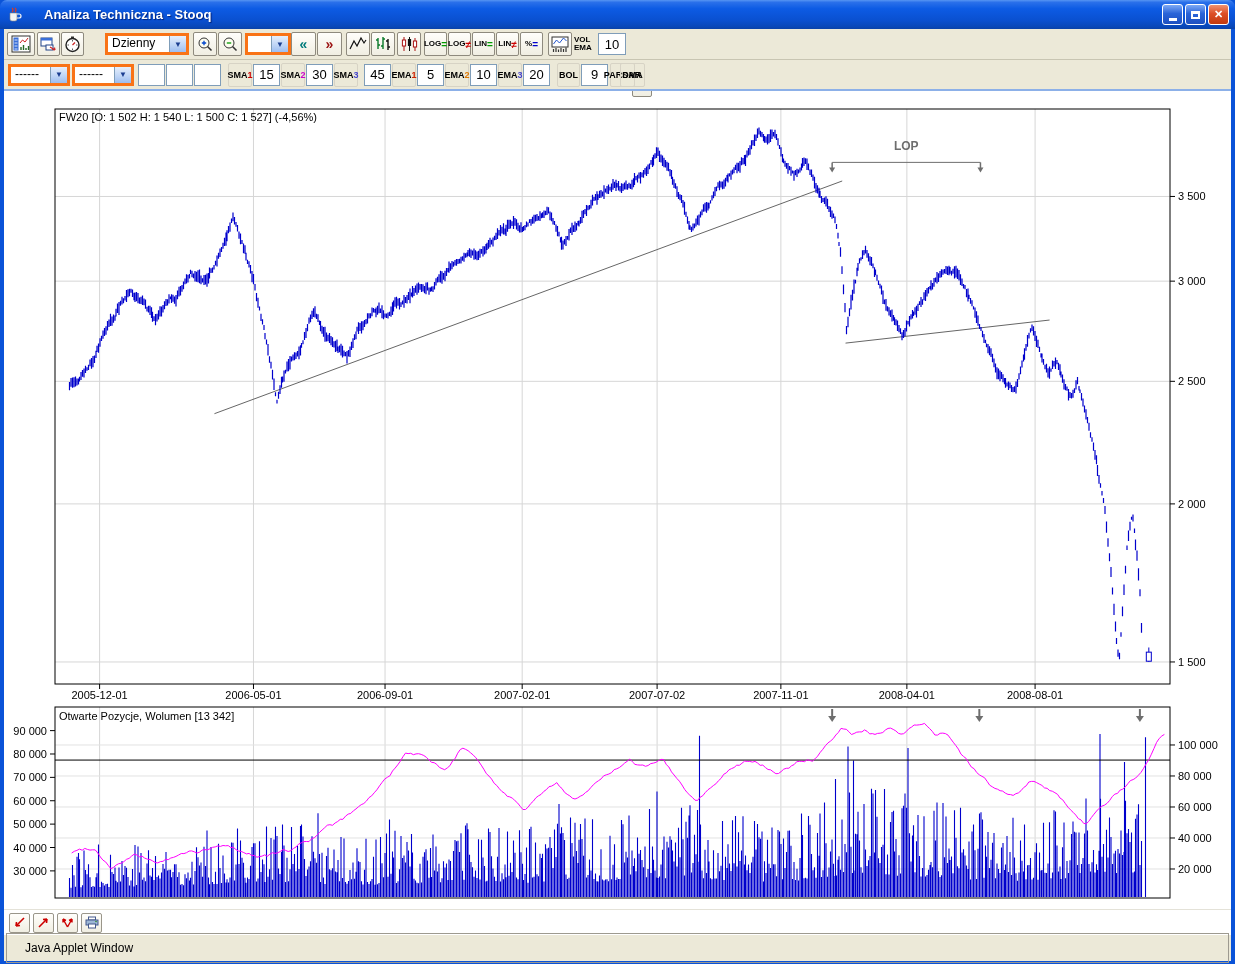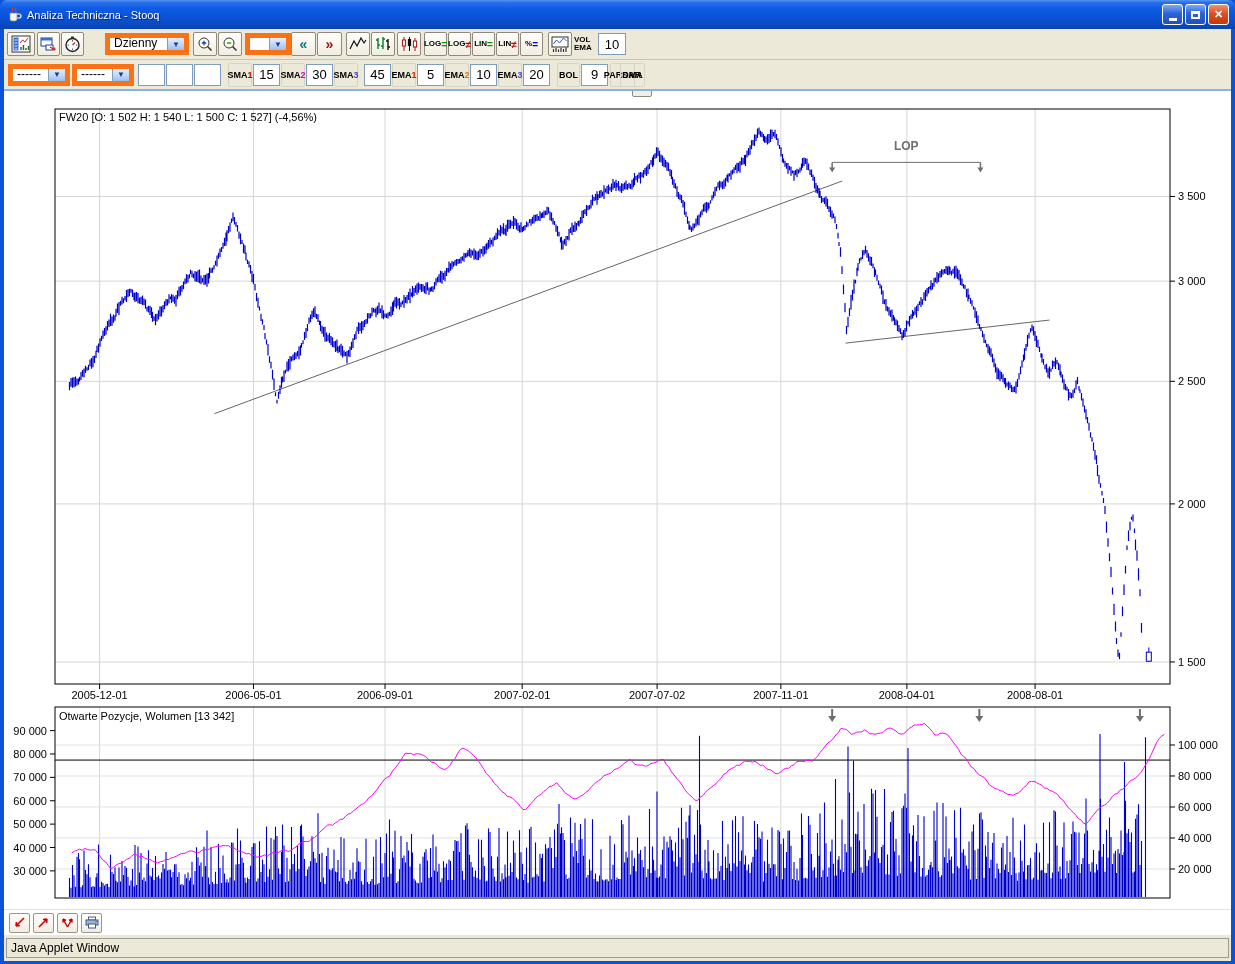--- a/index.html
+++ b/index.html
@@ -1,58 +1,58 @@
 <!DOCTYPE html>
 <html><head>
 <meta charset="utf-8">
 <style>
   html,body{margin:0;padding:0;}
   body{width:1235px;height:964px;position:relative;background:#0a53d8;font-family:"Liberation Sans",sans-serif;overflow:hidden;}
   
   .titlebar{position:absolute;left:0;top:0;width:1235px;height:29px;
     background:linear-gradient(180deg,#5795f2 0%,#2a70ea 8%,#0d5be4 30%,#0a50d0 70%,#0947b8 92%,#0a42a8 100%);
     border-radius:7px 7px 0 0;display:flex;align-items:center;box-sizing:border-box;padding:0 6px;}
-  .title-text{color:#fff;font-weight:normal;font-size:11px;margin-left:5px;text-shadow:1px 1px 1px #00227a;flex:1;white-space:nowrap;}
+  .title-text{color:#fff;font-weight:bold;font-size:13px;margin-left:22px;text-shadow:1px 1px 1px #00227a;flex:1;white-space:nowrap;}
   .winbtn{width:21px;height:21px;margin-left:2px;border:1px solid #fff;border-radius:3px;
     display:flex;align-items:center;justify-content:center;color:#fff;font-weight:bold;font-size:11px;box-sizing:border-box;}
   .winbtn.blue{background:linear-gradient(180deg,#7da9f5,#2a64d8 45%,#1e50c0);}
   .winbtn.red{background:linear-gradient(180deg,#f0926f,#dd4f27 45%,#c23a0e);}
   .minglyph{width:8px;height:3px;background:#fff;margin-top:9px;}
   .maxglyph{width:9px;height:8px;border:2px solid #fff;border-top-width:3px;box-sizing:border-box;}
   .client{position:absolute;left:4px;top:29px;width:1227px;height:931px;background:#ece9d8;}
   
   .tb{position:relative;width:1227px;background:#ece9d8;}
   #tb1{height:30px;border-bottom:1px solid #c8c5b2;}
   #tb2{height:29px;border-bottom:2px solid #8cb0e8;}
   .abs{position:absolute;top:50%;transform:translateY(-50%);}
   .tbtn{background:linear-gradient(#fffefb,#f0eee2);border:1px solid #8e8a7e;border-radius:2px;
     height:24px;display:flex;align-items:center;justify-content:center;box-sizing:border-box;padding:0;}
   .num{height:22px;border:1px solid #7f9db9;background:#fff;font-family:"Liberation Sans",sans-serif;
     font-size:13px;text-align:center;padding:0;box-sizing:border-box;}
-  .xpsel{height:22px;border:5px solid #f97316;background:#fff;display:flex;align-items:flex-end;
+  .xpsel{height:22px;border:3px solid #f97316;background:#fff;display:flex;align-items:flex-start;
     font-size:12px;box-sizing:border-box;}
   .xpsel .val{padding-left:4px;flex:1;white-space:nowrap;overflow:hidden;}
   .xpsel .arrowbox{width:16px;height:100%;border-left:1px solid #7f9db9;
     background:linear-gradient(180deg,#e6effc,#bcd3f5 60%,#9dbdf0);display:flex;align-items:center;justify-content:center;
     color:#1b3e91;font-size:8px;}
   .navbtn{font-weight:bold;font-size:14px;}
   .sbtn{font-weight:bold;font-size:8px;line-height:8px;width:23px;}
   .sbtn .sym{font-size:10px;line-height:9px;}
   .ind{display:flex;flex-direction:row;align-items:center;justify-content:center;
     font-weight:bold;font-size:9px;line-height:8px;height:24px;border:1px solid #d7d3c5;border-radius:2px;box-sizing:border-box;}
   .twoline{flex-direction:column;font-weight:bold;font-size:8px;line-height:8px;}
   .velabel{display:flex;flex-direction:column;font-weight:bold;font-size:8px;line-height:8px;}
   
   #chartarea{width:1227px;height:818px;background:#fff;}
   #iconsrow{width:1227px;height:26px;background:#fff;display:flex;align-items:center;padding-left:5px;box-sizing:border-box;border-top:1px solid #e4e2d8;}
   .mini{width:21px;height:20px;margin-right:3px;background:linear-gradient(#fffefb,#f0eee2);
     border:1px solid #9a968a;border-radius:2px;display:flex;align-items:center;justify-content:center;box-sizing:border-box;}
   #statusbar{width:1227px;height:26px;background:#ece9d8;display:flex;align-items:center;box-sizing:border-box;padding:2px;}
-  .statusfield{flex:1;height:20px;border:1px solid #9d9a90;display:flex;align-items:center;
-    font-size:12px;padding-left:4px;box-sizing:border-box;}
+  .statusfield{flex:1;height:30px;border:1px solid #9d9a90;display:flex;align-items:center;
+    font-size:12px;padding-left:18px;box-sizing:border-box;}
   svg text{font-family:"Liberation Sans",sans-serif;}
 </style>
 </head>
 <body>
 
 <div class="titlebar">
   <span style="display:inline-flex;">
     <svg width="16" height="16" viewBox="0 0 16 16">
       <path d="M4 6 h7 v6 a2 2 0 0 1 -2 2 h-3 a2 2 0 0 1 -2 -2 z" fill="#f4f4f4" stroke="#888" stroke-width="0.6"></path>
       <path d="M11 7 h2 a1.6 1.6 0 0 1 0 4 h-2" fill="none" stroke="#f4f4f4" stroke-width="1.2"></path>

